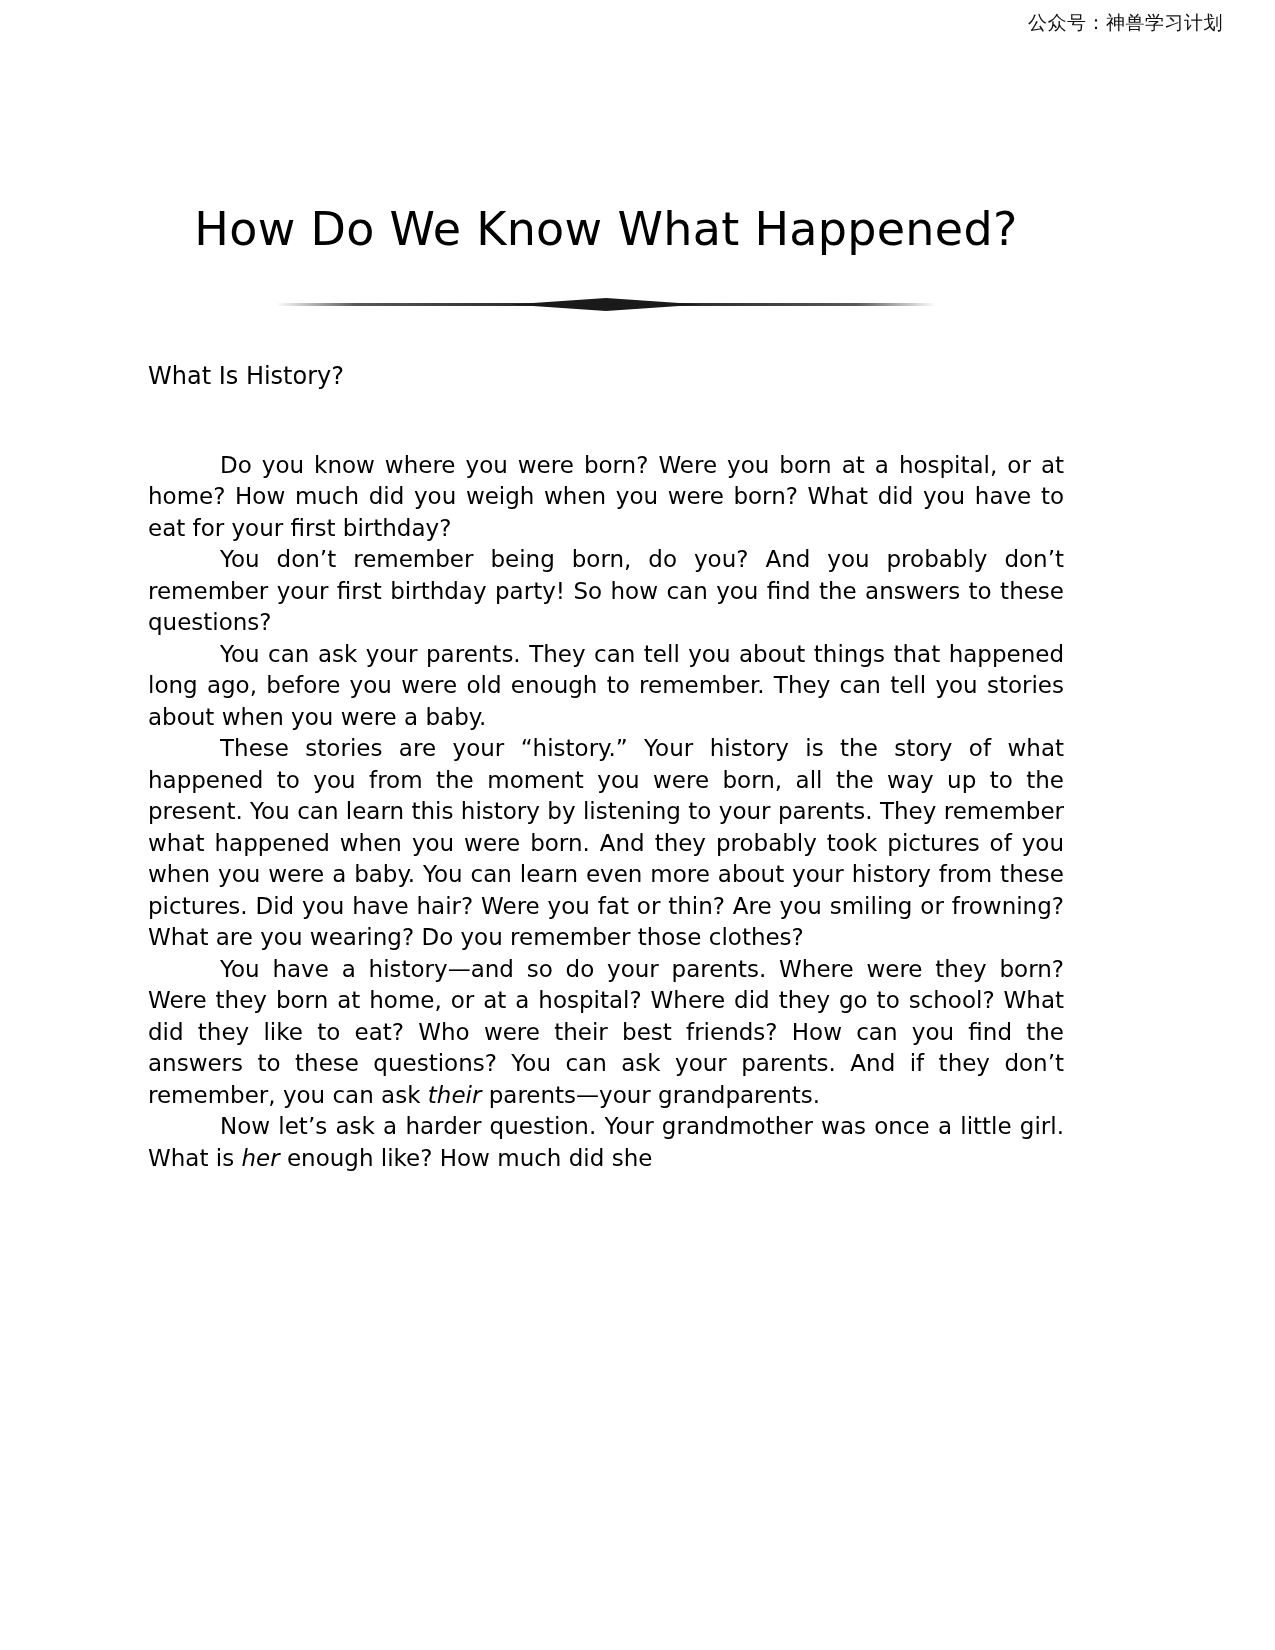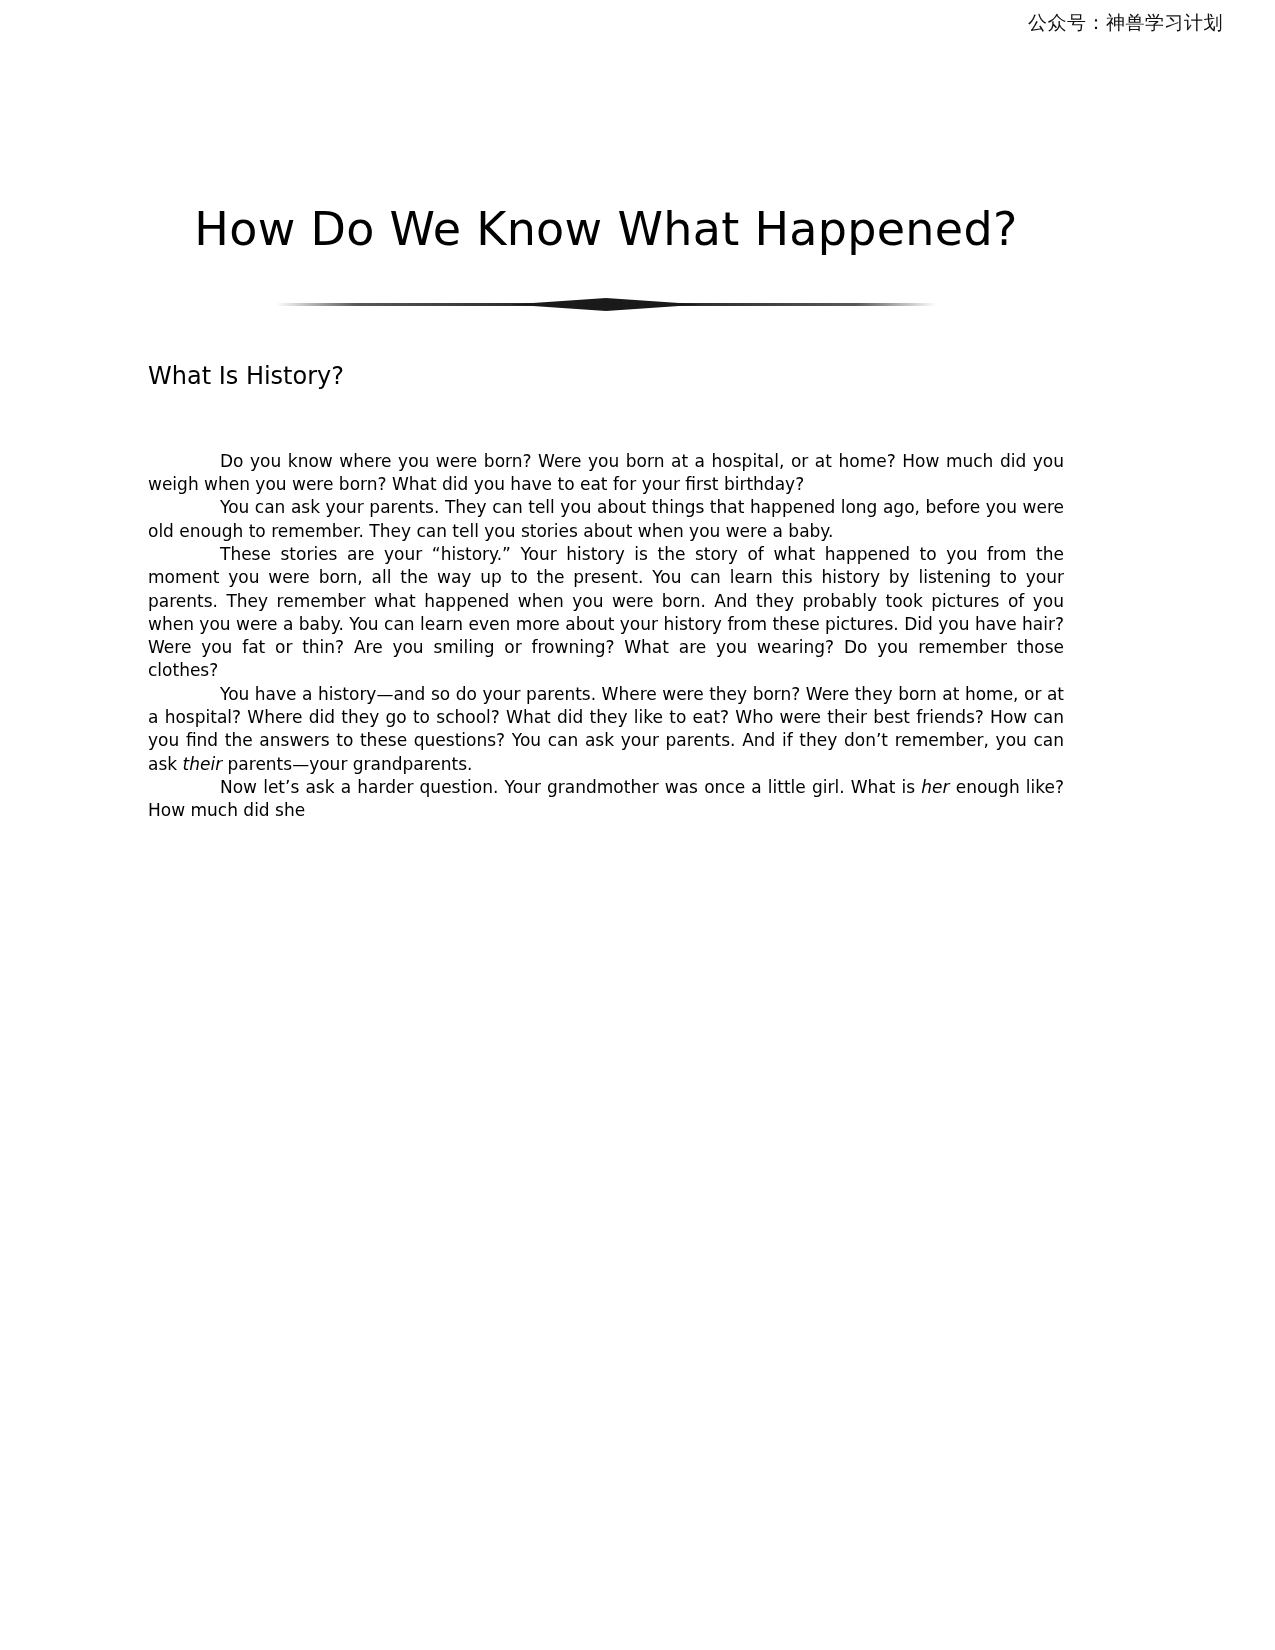--- a/index.html
+++ b/index.html
@@ -80,21 +80,21 @@
     font-size: 24px;
     font-weight: normal;
     text-align: left;
     margin: 46px 0 0 0;
     padding: 0;
   }
   .body-text {
     margin-top: 60px;
   }
   p.para {
-    font-size: 17px;
+    font-size: 23px;
     line-height: 1.37;
     text-align: justify;
     text-justify: inter-word;
     margin: 0;
     text-indent: 72px;
     -webkit-hyphens: none;
     hyphens: none;
   }
   p.para em {
     font-style: italic;
@@ -115,20 +115,21 @@
       <div class="bar"></div>
       <div class="lens"></div>
     </div>
 
     <h2 class="section-title">What Is History?</h2>
 
     <div class="body-text">
 
       <p class="para">Do you know where you were born? Were you born at a hospital, or at home? How much did you weigh when you were born? What did you have to eat for your first birthday?</p>
 
+      <p class="para">You don’t remember being born, do you? And you probably don’t remember your first birthday party! So how can you find the answers to these questions?</p>
 
       <p class="para">You can ask your parents. They can tell you about things that happened long ago, before you were old enough to remember. They can tell you stories about when you were a baby.</p>
 
       <p class="para">These stories are your “history.” Your history is the story of what happened to you from the moment you were born, all the way up to the present. You can learn this history by listening to your parents. They remember what happened when you were born. And they probably took pictures of you when you were a baby. You can learn even more about your history from these pictures. Did you have hair? Were you fat or thin? Are you smiling or frowning? What are you wearing? Do you remember those clothes?</p>
 
       <p class="para"><span>You have a history—and so do your parents. Where were they born? Were they born at home, or at a hospital? Where did they go to school? What did they like to eat? Who were their best friends? How can you find the answers to these questions? You can ask your parents. And if they don’t remember, you can ask </span><em>their</em><span> parents—your grandparents.</span></p>
 
       <p class="para"><span>Now let’s ask a harder question. Your grandmother was once a little girl. What is </span><em>her</em><span> enough like? How much did she</span></p>
 
     </div>

